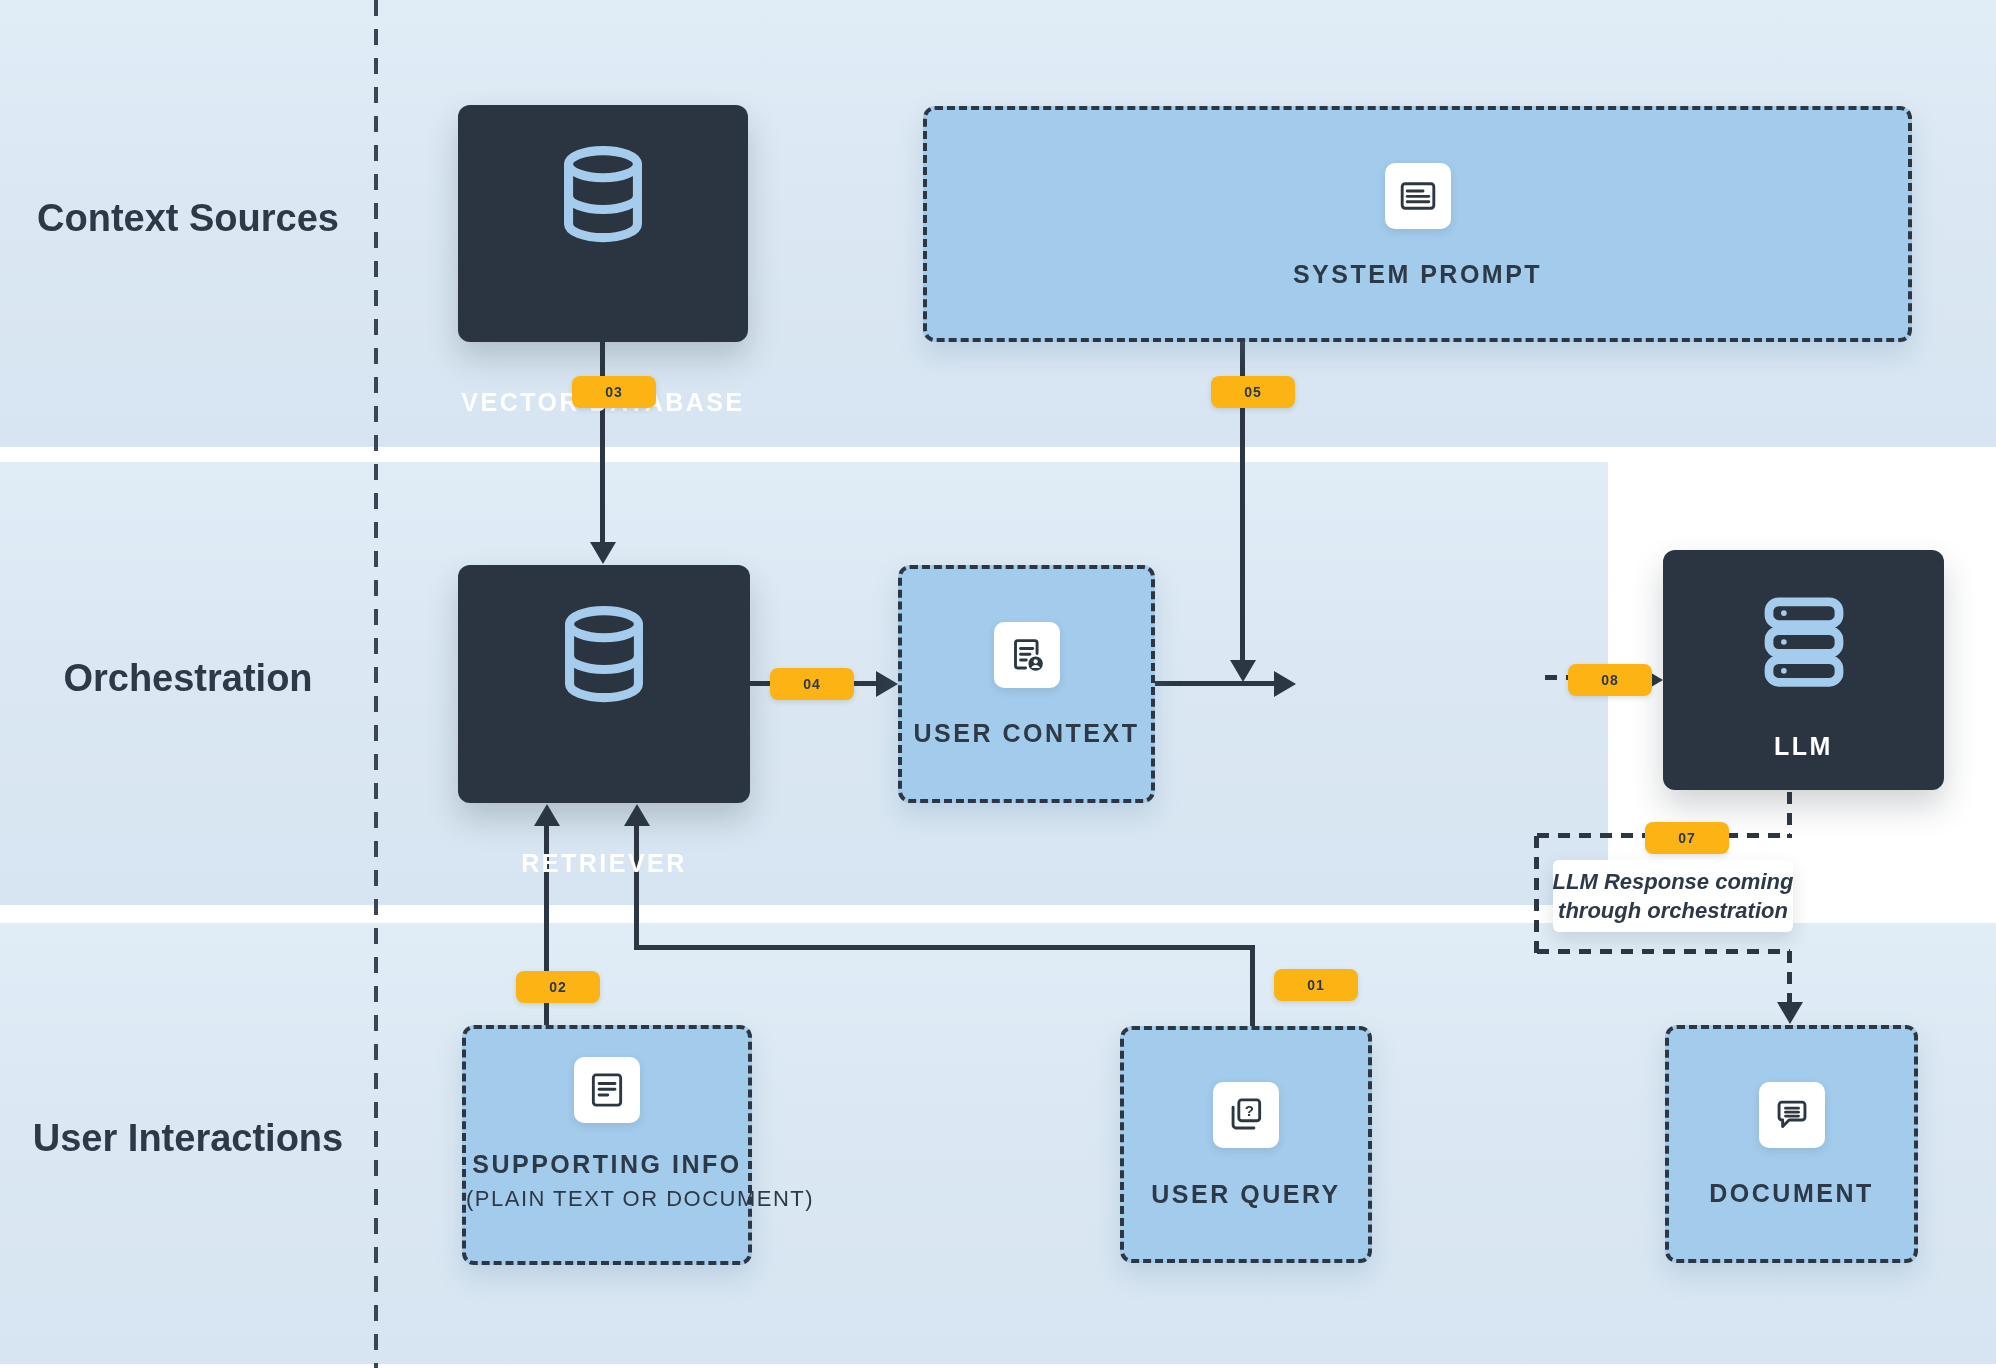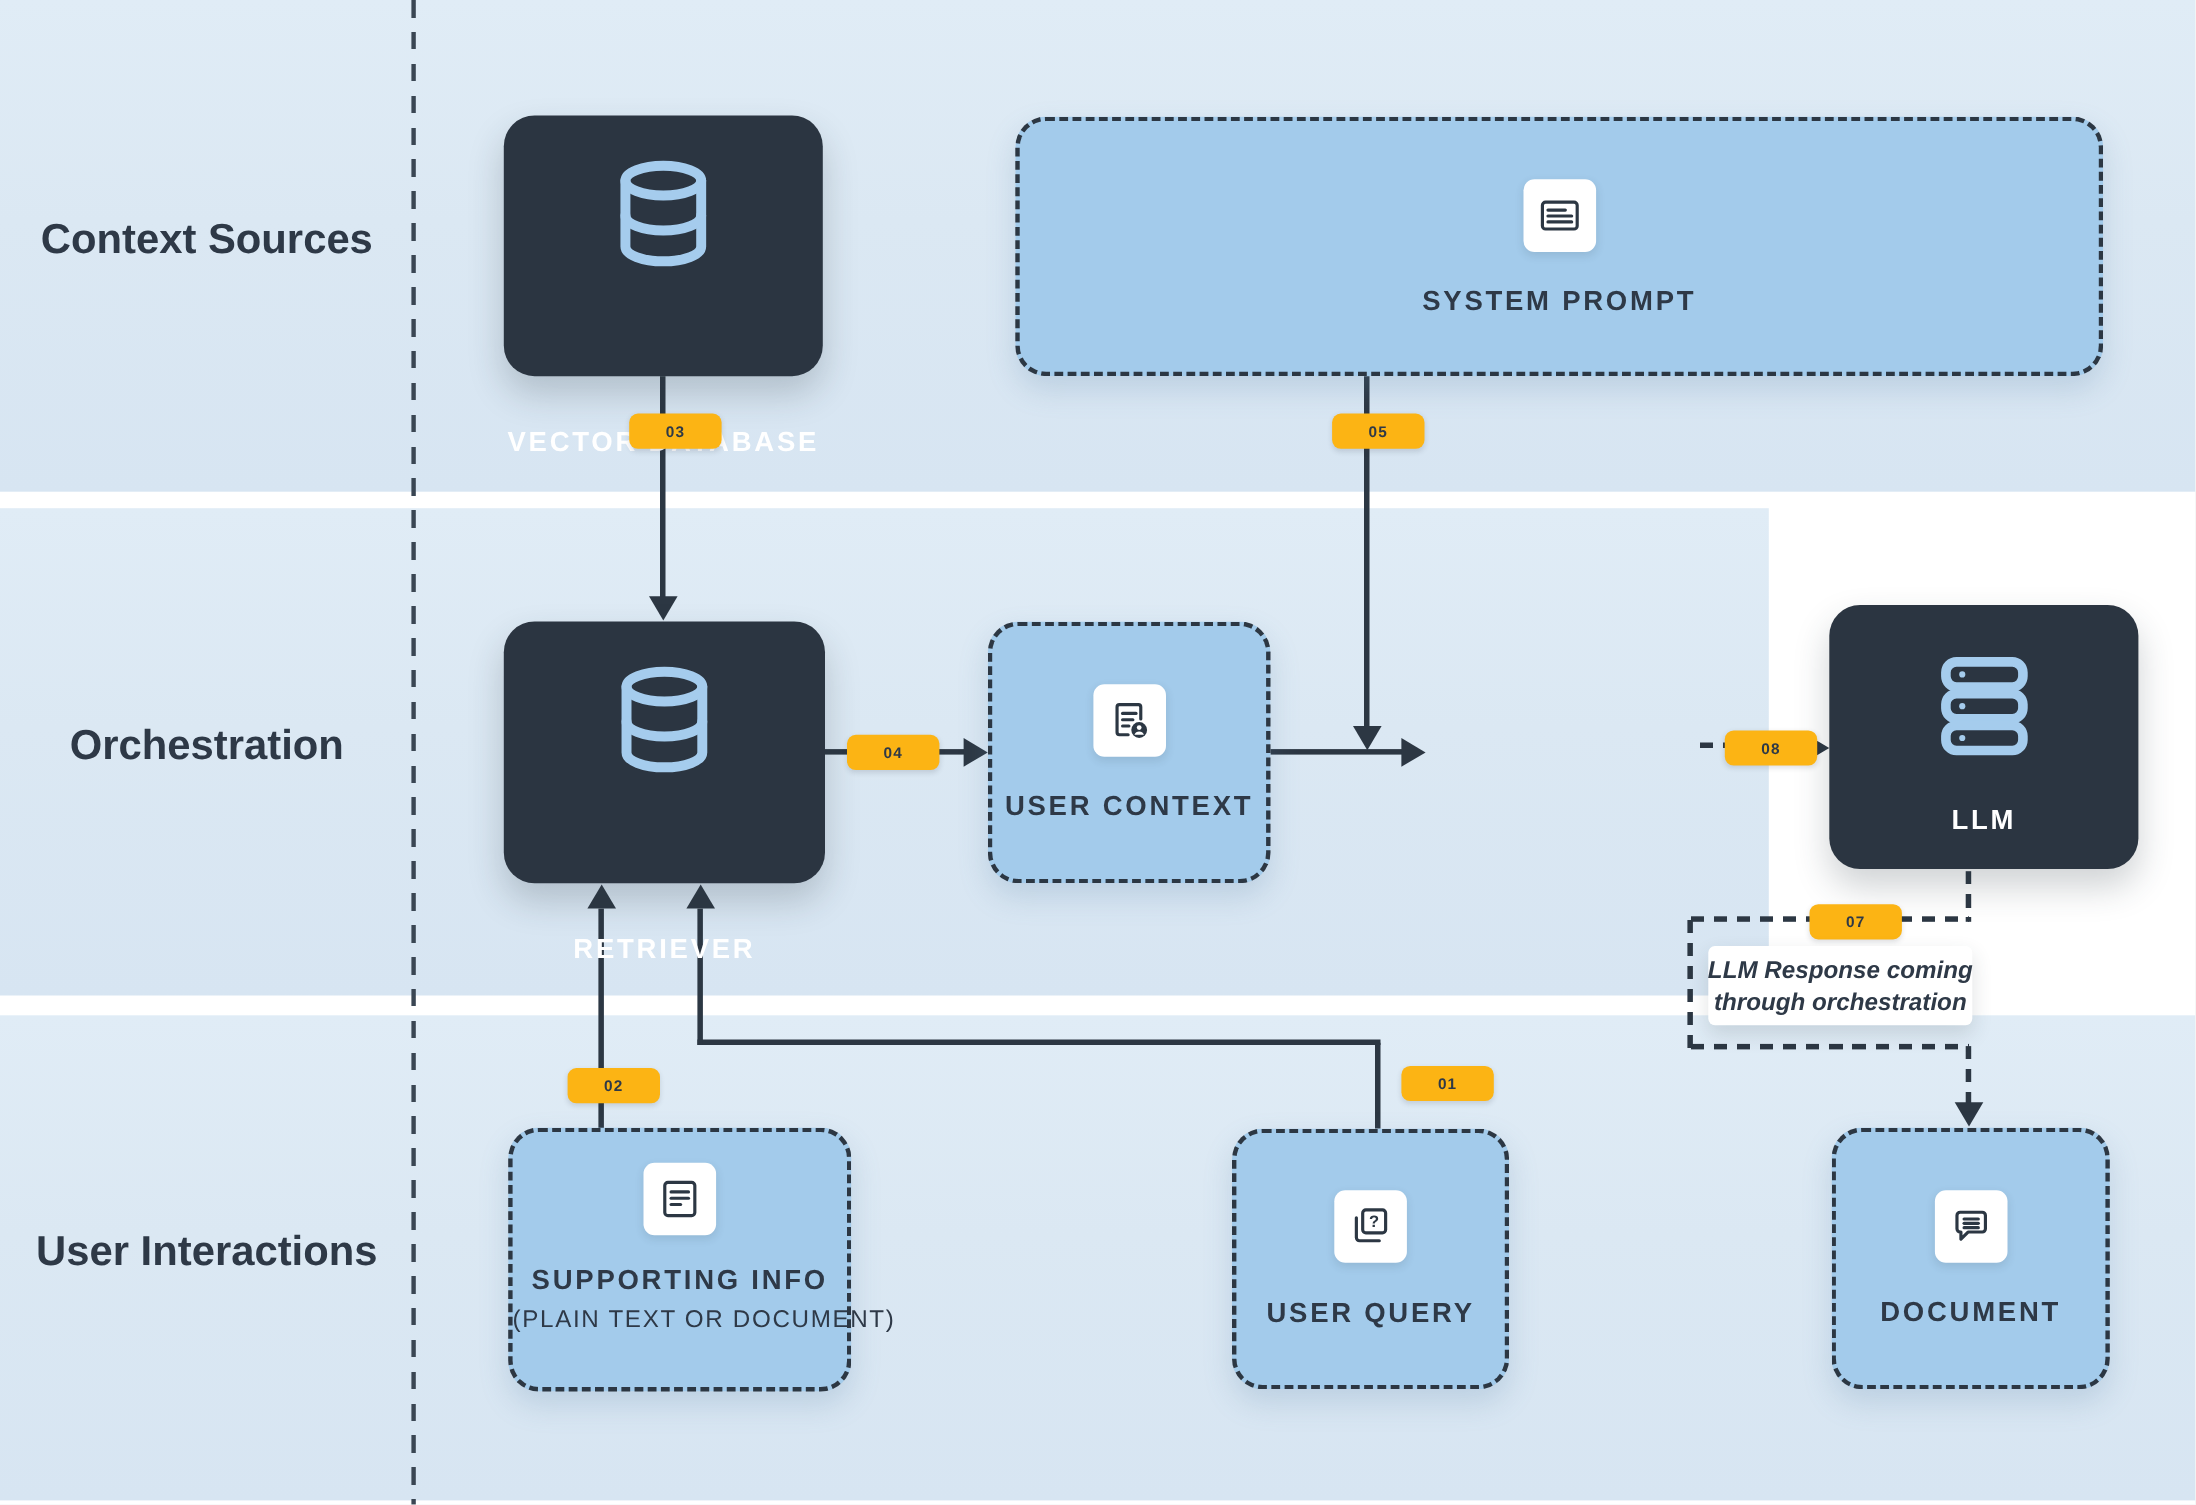--- a/index.html
+++ b/index.html
@@ -10,21 +10,21 @@
   }
   *{margin:0;padding:0;box-sizing:border-box;}
   html,body{background:#eee;}
   .canvas{position:relative;width:1996px;height:1368px;background:var(--bg);
     font-family:"Liberation Sans","DejaVu Sans",sans-serif;overflow:hidden;}
   .lane{position:absolute;background:linear-gradient(180deg,#e0ecf6 0%,var(--lane) 45%,var(--lane2) 100%);}
   .lane-label{position:absolute;left:0;width:376px;text-align:center;
     font-size:38px;font-weight:bold;color:var(--ink);letter-spacing:0px;}
   .divider{position:absolute;left:374px;top:0;width:4px;height:1368px;
     background:repeating-linear-gradient(180deg,#3a4653 0 16px,transparent 16px 29px);}
-  .box{position:absolute;border-radius:28px;text-decoration:underline;}
+  .box{position:absolute;border-radius:12px;text-decoration:underline;}
   .box.dark{background:var(--boxdark);box-shadow:0 16px 32px rgba(43,53,65,.22);}
   .box.blue{background:var(--boxblue);border:4px dashed var(--line);
     box-shadow:0 12px 26px rgba(90,130,170,.22);}
   .big-icon{position:absolute;left:50%;transform:translateX(-50%);}
   .icon-sq{position:absolute;left:50%;transform:translateX(-50%);width:66px;height:66px;
     background:#fff;border-radius:10px;display:flex;align-items:center;justify-content:center;
     box-shadow:0 3px 8px rgba(44,55,67,.12);}
   .box-label{position:absolute;left:0;width:100%;text-align:center;
     font-size:25px;font-weight:bold;letter-spacing:2.5px;color:var(--ink);white-space:nowrap;}
   .box.dark .box-label{color:#fff;}
@@ -146,21 +146,21 @@
       <rect x="12" y="9" width="40" height="13" rx="5.5"></rect>
       <rect x="12" y="25.5" width="40" height="13" rx="5.5"></rect>
       <rect x="12" y="42" width="40" height="13" rx="5.5"></rect>
       <circle cx="20.5" cy="15.5" r="1.6" fill="#a5cced" stroke="none"></circle>
       <circle cx="20.5" cy="32" r="1.6" fill="#a5cced" stroke="none"></circle>
       <circle cx="20.5" cy="48.5" r="1.6" fill="#a5cced" stroke="none"></circle>
     </svg>
     <div class="box-label" style="top:182px">LLM</div>
   </div>
 
-  <div class="box blue z3" style="left:462px;top:1025px;width:312px;height:240px">
+  <div class="box blue z3" style="left:462px;top:1025px;width:290px;height:240px">
     <div class="icon-sq" style="top:28px">
       <svg width="46" height="46" viewBox="0 0 64 64" fill="none" stroke="#2c3743" stroke-width="4" stroke-linecap="round" stroke-linejoin="round">
         <rect x="13" y="11" width="38" height="42" rx="4"></rect>
         <line x1="21" y1="23" x2="43" y2="23"></line>
         <line x1="21" y1="31" x2="43" y2="31"></line>
         <line x1="21" y1="39" x2="33" y2="39"></line>
       </svg>
     </div>
     <div class="box-label" style="top:121px">SUPPORTING INFO</div>
     <div class="box-sublabel" style="top:157px">(PLAIN TEXT OR DOCUMENT)</div>

